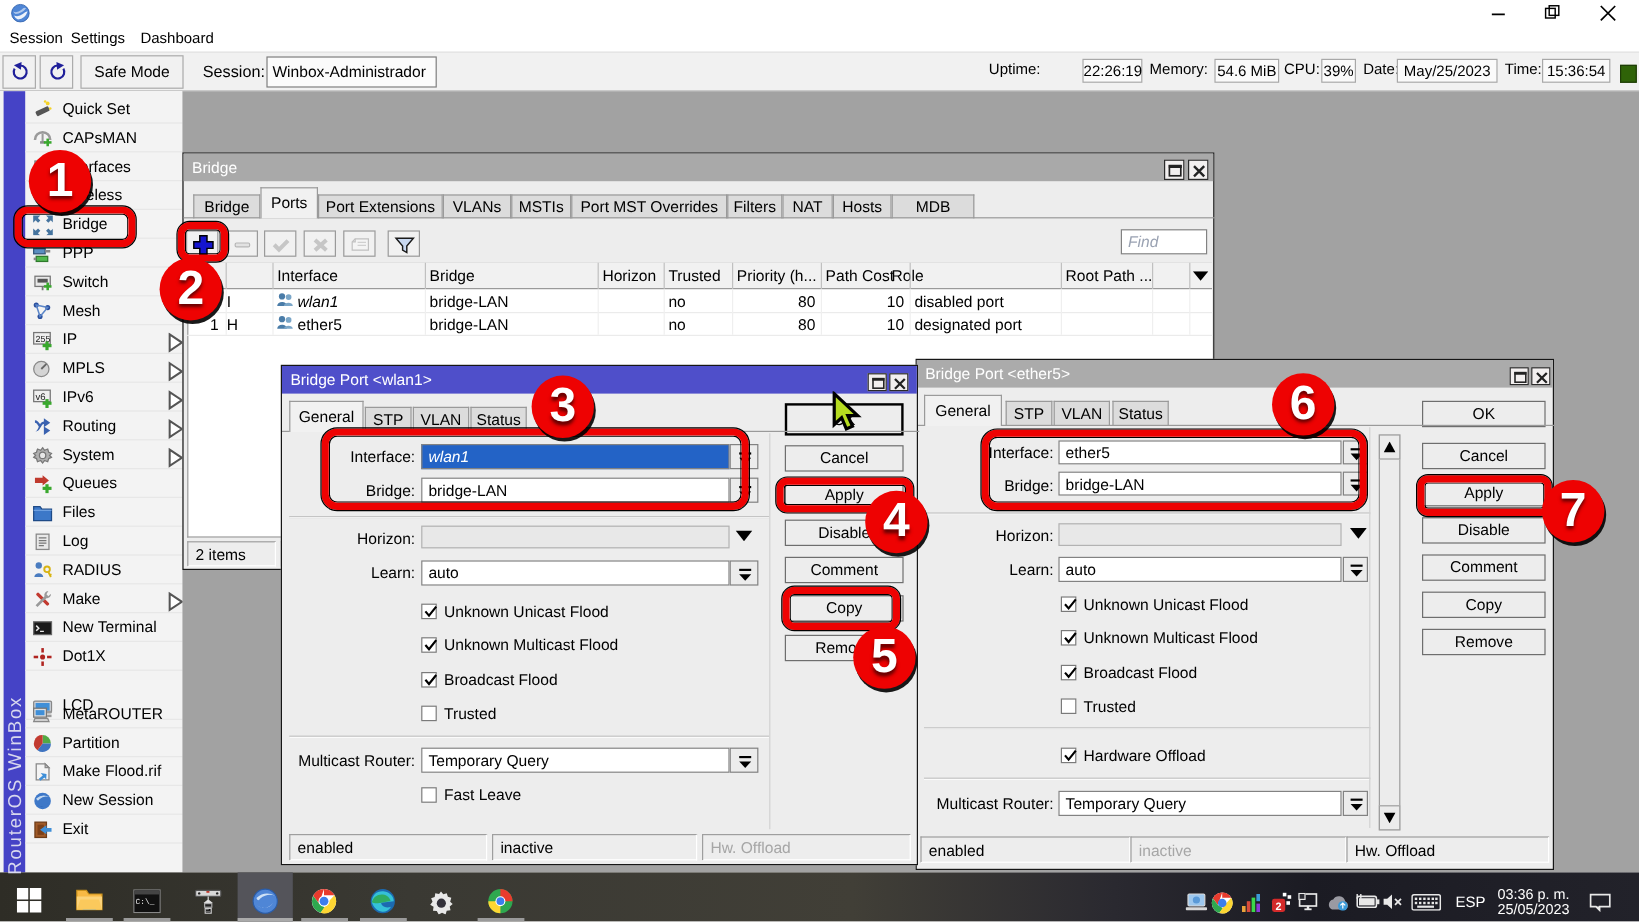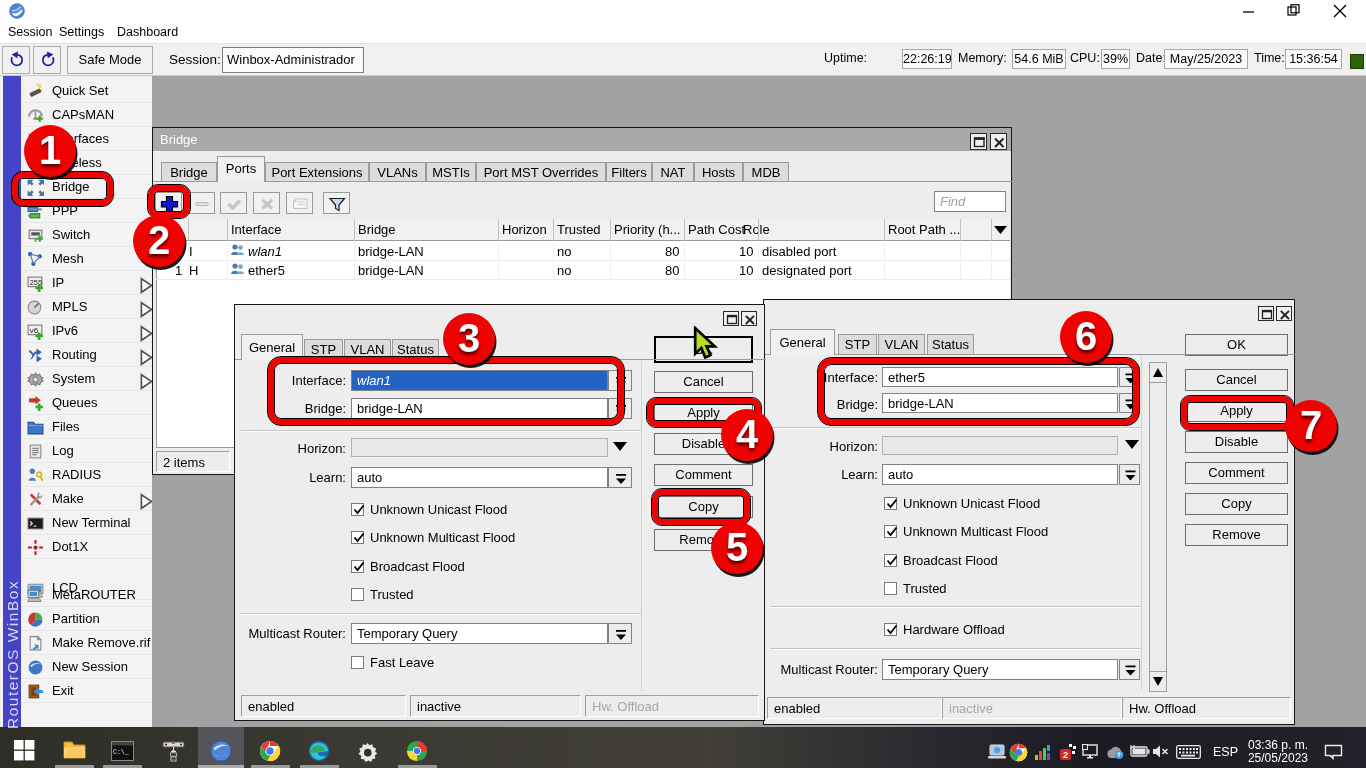--- a/index.html
+++ b/index.html
@@ -327,21 +327,21 @@
         <path d="M4 13.3 A6.5 6.5 0 0 1 8 1.5 L8 8Z" fill="#c23a30"></path>
       </svg>
       <span class="txt">Partition</span>
     </div>
 <div class="mi" style="top:631px">
       <svg width="16" height="16" viewBox="0 0 16 16">
         <path d="M3 1.5 L10 1.5 L13 4.5 L13 14 L3 14Z" fill="#f4f4f4" stroke="#888"></path>
         <path d="M10 1.5 L10 4.5 L13 4.5Z" fill="#ccc" stroke="#888"></path>
         <path d="M5 11 L9 11 L9 8.5 L12 12 L9 15.2 L9 13 L5 13Z" fill="#3f8fd8" transform="rotate(-40 8 12)"></path>
       </svg>
-      <span class="txt">Make Remove.rif</span>
+      <span class="txt">Make Flood.rif</span>
     </div>
 <div class="mi" style="top:655px">
       <svg width="16" height="16" viewBox="0 0 16 16">
         <circle cx="8" cy="8" r="6.5" fill="#3e78c8"></circle>
         <path d="M3 6 Q8 2 13.5 5 Q9 3.4 5.5 6.6 Q4 9 3 6Z" fill="#c2d8f0"></path>
         <path d="M3.5 11 Q9 14 12.5 9.5 Q10 13 5.5 12Z" fill="#1b4e9e"></path>
       </svg>
       <span class="txt">New Session</span>
     </div>
 <div class="mi" style="top:679px">
@@ -373,21 +373,21 @@
     </div>
 <div class="tab" style="left:8px;top:34px;width:56px;height:20px;line-height:19px">Bridge</div>
 <div class="tab tabsel" style="left:64px;top:28px;width:48px;height:26px;line-height:24px">Ports</div>
 <div class="tab" style="left:112px;top:34px;width:104px;height:20px;line-height:19px">Port Extensions</div>
 <div class="tab" style="left:216px;top:34px;width:57px;height:20px;line-height:19px">VLANs</div>
 <div class="tab" style="left:273px;top:34px;width:50px;height:20px;line-height:19px">MSTIs</div>
 <div class="tab" style="left:323px;top:34px;width:130px;height:20px;line-height:19px">Port MST Overrides</div>
 <div class="tab" style="left:453px;top:34px;width:46px;height:20px;line-height:19px">Filters</div>
 <div class="tab" style="left:499px;top:34px;width:42px;height:20px;line-height:19px">NAT</div>
 <div class="tab" style="left:541px;top:34px;width:49px;height:20px;line-height:19px">Hosts</div>
-<div class="tab" style="left:590px;top:34px;width:46px;height:20px;line-height:19px">MDB</div>
+<div class="tab" style="left:590px;top:34px;width:69px;height:20px;line-height:19px">MDB</div>
 <div class="tabline" style="left:0px;top:53px;width:860px;z-index:1"></div>
 <div class="tbtn" style="left:2px;top:64px;width:27px;height:22px;border-color:#9a9a9a"><svg width="27" height="22" viewBox="0 0 27 22">
         <path d="M10.5 3.5 L16.5 3.5 L16.5 8.5 L21.5 8.5 L21.5 14 L16.5 14 L16.5 19 L10.5 19 L10.5 14 L5.5 14 L5.5 8.5 L10.5 8.5 Z" fill="#1515d0" stroke="#000" stroke-width="1.2"></path>
       </svg></div>
 <div class="tbtn" style="left:35px;top:64px;width:27px;height:22px;border-color:#9a9a9a"><svg width="27" height="22" viewBox="0 0 27 22">
         <rect x="7" y="9.5" width="12" height="3.2" rx="1" fill="#e2e2e2" stroke="#b6b6b6"></rect>
       </svg></div>
 <div class="tbtn" style="left:67px;top:64px;width:27px;height:22px;border-color:#9a9a9a"><svg width="27" height="22" viewBox="0 0 27 22">
         <path d="M7.5 11 L11.5 15 L19 7.5" fill="none" stroke="#c6c6c6" stroke-width="3.4"></path>
       </svg></div>
@@ -475,20 +475,23 @@
 <span class="abs" style="left:404px;top:135px;font-size:13px">no</span>
 <span class="abs" style="left:512px;top:135px;font-size:13px">80</span>
 <span class="abs" style="left:586px;top:135px;font-size:13px">10</span>
 <span class="abs" style="left:609px;top:135px;font-size:13px">designated port</span>
 <div class="panel" style="left:3px;top:323px;width:74px;height:21px">
       <span>2 items</span>
     </div>
 <div class="panel" style="left:81px;top:323px;width:776px;height:21px"></div>
 </div>
 <div class="win" style="left:234px;top:304px;width:531px;height:417px;z-index:10">
+<div class="wtitle" style="background:#4f4fca">
+      <span class="tx">Bridge Port &lt;wlan1&gt;</span>
+    </div>
 <div class="wbtn" style="left:488px;top:6px;width:16px;height:15px">
       <svg width="14" height="13" viewBox="0 0 14 13">
         <rect x="2.5" y="2.5" width="9" height="8" fill="none" stroke="#222" stroke-width="1.3"></rect>
         <line x1="2" y1="3.2" x2="12" y2="3.2" stroke="#222" stroke-width="2.2"></line>
       </svg>
     </div>
 <div class="wbtn" style="left:506px;top:6px;width:16px;height:15px">
       <svg width="14" height="13" viewBox="0 0 14 13">
         <path d="M2.8 2.8 L11 11 M11 2.8 L2.8 11" stroke="#222" stroke-width="1.9"></path>
       </svg>
@@ -579,20 +582,23 @@
       <span>enabled</span>
     </div>
 <div class="panel" style="left:175px;top:390px;width:171px;height:22px">
       <span>inactive</span>
     </div>
 <div class="panel" style="left:350px;top:390px;width:174px;height:22px">
       <span style="color:#a6a6a6">Hw. Offload</span>
     </div>
 </div>
 <div class="win" style="left:763px;top:299px;width:532px;height:426px;z-index:9">
+<div class="wtitle" style="background:#ababab">
+      <span class="tx">Bridge Port &lt;ether5&gt;</span>
+    </div>
 <div class="wbtn" style="left:494px;top:6px;width:16px;height:15px">
       <svg width="14" height="13" viewBox="0 0 14 13">
         <rect x="2.5" y="2.5" width="9" height="8" fill="none" stroke="#222" stroke-width="1.3"></rect>
         <line x1="2" y1="3.2" x2="12" y2="3.2" stroke="#222" stroke-width="2.2"></line>
       </svg>
     </div>
 <div class="wbtn" style="left:512px;top:6px;width:16px;height:15px">
       <svg width="14" height="13" viewBox="0 0 14 13">
         <path d="M2.8 2.8 L11 11 M11 2.8 L2.8 11" stroke="#222" stroke-width="1.9"></path>
       </svg>

